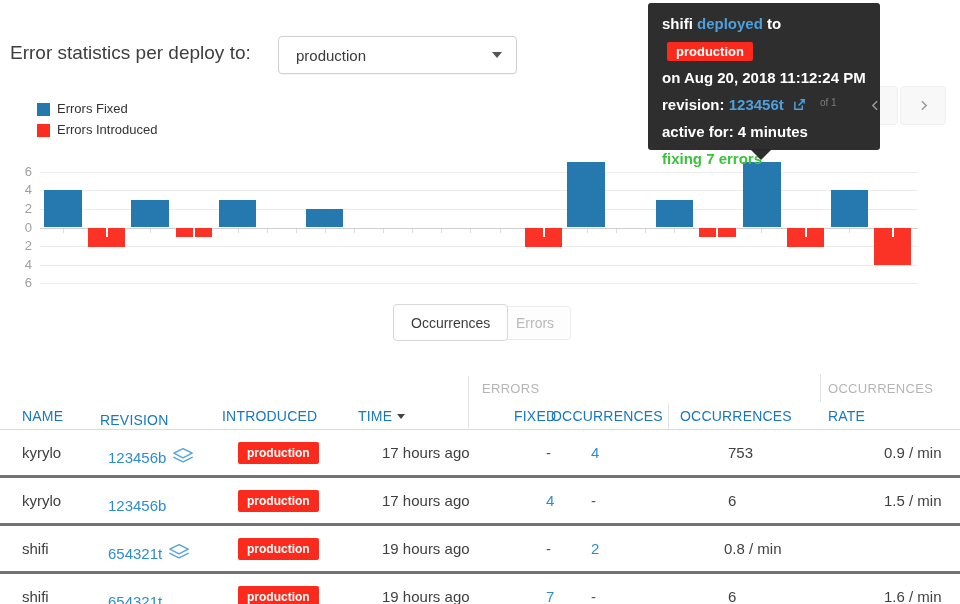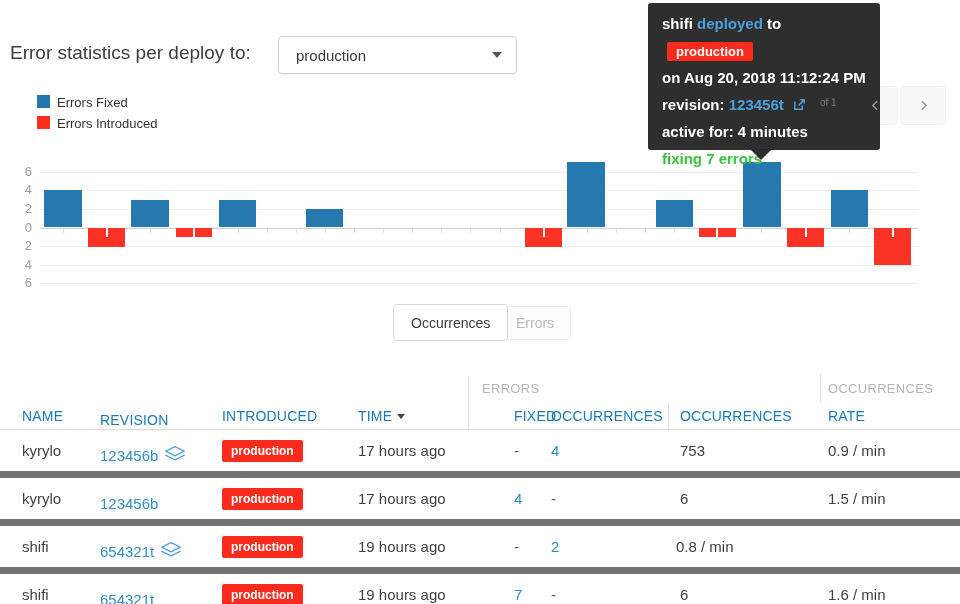--- a/index.html
+++ b/index.html
@@ -16,21 +16,21 @@
     left:278px; top:36px; width:239px; height:38px;
     border:1px solid #cfcfcf; border-radius:4px; background:#fff;
     display:flex; align-items:center; padding:0 14px 0 17px; cursor:pointer;
     box-shadow:0 1px 1px rgba(0,0,0,0.03);
   }
   .env-select .val { font-size:15px; color:#3a3a3a; flex:1; }
   .caret-down { width:0; height:0; border-left:5px solid transparent; border-right:5px solid transparent; border-top:6px solid #555; }
 
   
   .legend { left:37px; top:95px; font-size:13px; color:#333; }
-  .legend-row { display:flex; align-items:flex-start; height:21px; }
+  .legend-row { display:flex; align-items:flex-end; height:21px; }
   .swatch { width:13px; height:13px; margin-right:7px; display:inline-block; }
   .swatch.blue { background:#2478ad; }
   .swatch.red  { background:#fb2e20; }
 
   
   .pager-label { left:820px; top:97px; font-size:10px; color:#7c7c7c; z-index:30; }
   .pager-btn {
     width:46px; height:39px; top:86px; background:#f8f8f8; border:1px solid #f0f0f0;
     border-radius:4px; display:flex; align-items:center; justify-content:center; cursor:pointer;
   }
@@ -86,21 +86,21 @@
   .group-row { height:28px; font-size:13px; color:#b5b5b5; letter-spacing:0.3px; }
   .head-row  { height:28px; font-size:14px; color:#1878bf; letter-spacing:0.2px; border-bottom:1px solid #d9d9d9; }
   .group-row .g-errors { grid-column:5 / span 2; padding-left:14px; }
   .group-row .g-occ    { grid-column:8; padding-left:8px; }
   .c1{padding-left:22px;} .c2{padding-left:22px;margin-top:9px;} .c3{padding-left:0;}
   .c4{padding-left:2px;}  .c5{padding-left:10px;margin-left:36px;} .c6{padding-left:3px;}
   .c7{padding-left:12px;} .c8{padding-left:8px;}
   .sort-caret { display:inline-block; width:0; height:0; margin-left:5px; vertical-align:2px;
     border-left:4px solid transparent; border-right:4px solid transparent; border-top:5px solid #444; }
   .vsep { width:1px; background:#e2e2e2; z-index:2; }
-  .trow { height:48px; font-size:15px; color:#3f3f3f; border-bottom:7px solid #737373; }
+  .trow { height:48px; font-size:15px; color:#3f3f3f; border-bottom:3px solid #737373;gap:8px; }
   .link { color:#2d8dcc; cursor:pointer; text-decoration:none; }
   .rev-cell { display:flex; align-items:center; gap:6px; }
   .badge {
     display:inline-block; background:#fa2b1c; color:#fff; font-size:12px; font-weight:bold;
     padding:4px 9px; border-radius:2px;
   }
   .num.dash { color:#555; cursor:default; }
 </style>
 </head>
 <body>

